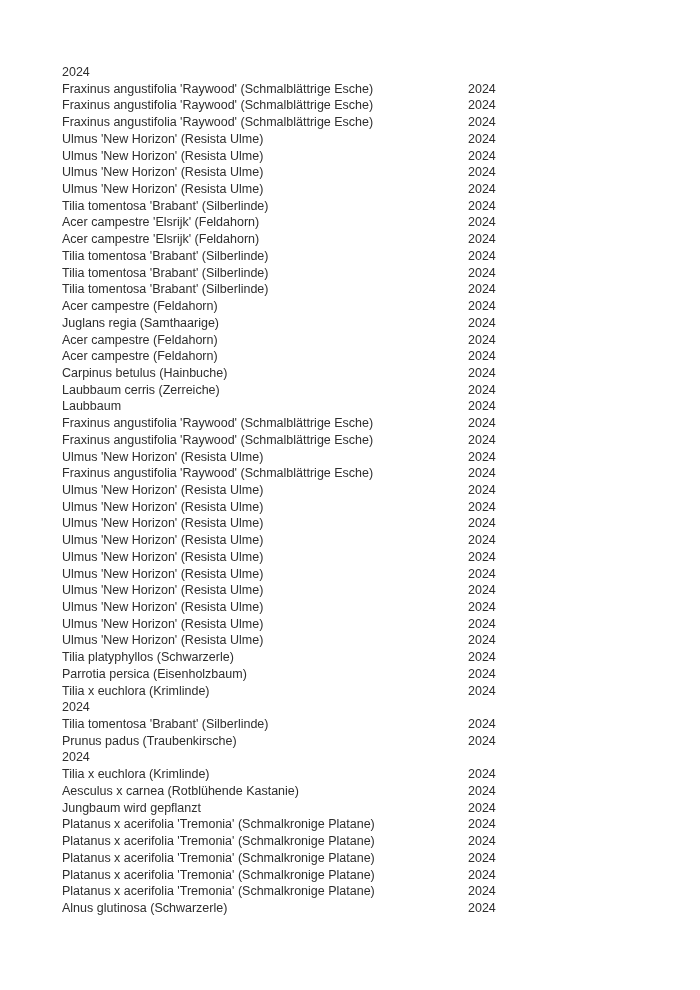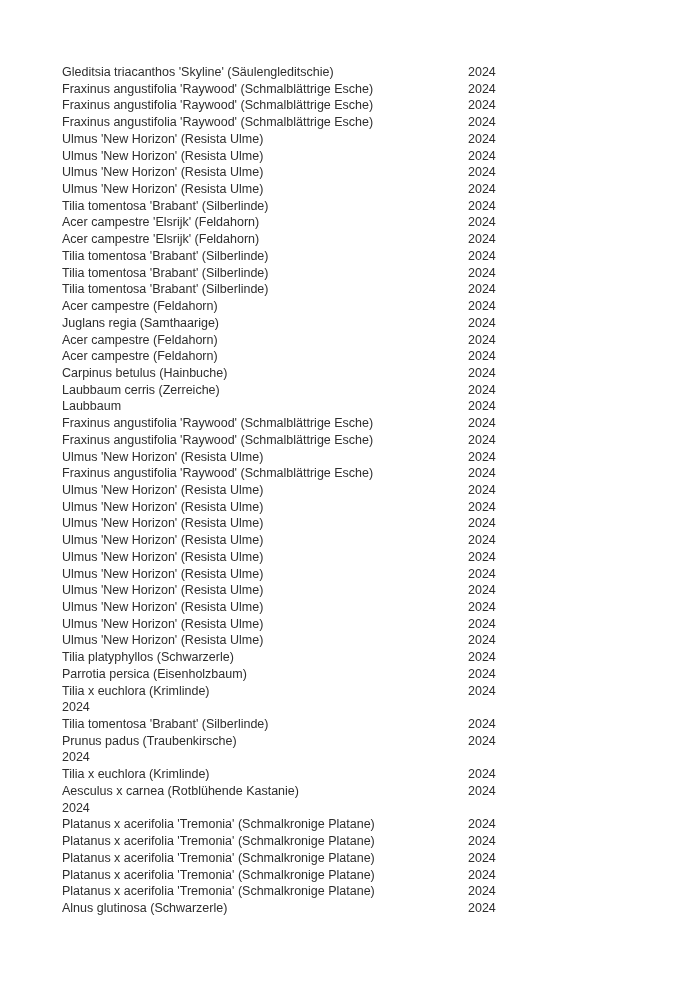--- a/index.html
+++ b/index.html
@@ -38,21 +38,20 @@
   .year {
     flex: 0 0 auto;
   }
 </style>
 </head>
 <body>
 
 <div class="page">
   <div class="list" id="tree-list">
       <div class="row">
-        <span class="name">Gleditsia triacanthos 'Skyline' (Säulengleditschie)</span>
         <span class="year">2024</span>
       </div>
       <div class="row">
         <span class="name">Fraxinus angustifolia 'Raywood' (Schmalblättrige Esche)</span>
         <span class="year">2024</span>
       </div>
       <div class="row">
         <span class="name">Fraxinus angustifolia 'Raywood' (Schmalblättrige Esche)</span>
         <span class="year">2024</span>
       </div>
@@ -212,20 +211,21 @@
       </div>
       <div class="row">
         <span class="name">Tilia x euchlora (Krimlinde)</span>
         <span class="year">2024</span>
       </div>
       <div class="row">
         <span class="name">Aesculus x carnea (Rotblühende Kastanie)</span>
         <span class="year">2024</span>
       </div>
       <div class="row">
+        <span class="name">Jungbaum wird gepflanzt</span>
         <span class="year">2024</span>
       </div>
       <div class="row">
         <span class="name">Platanus x acerifolia 'Tremonia' (Schmalkronige Platane)</span>
         <span class="year">2024</span>
       </div>
       <div class="row">
         <span class="name">Platanus x acerifolia 'Tremonia' (Schmalkronige Platane)</span>
         <span class="year">2024</span>
       </div>

